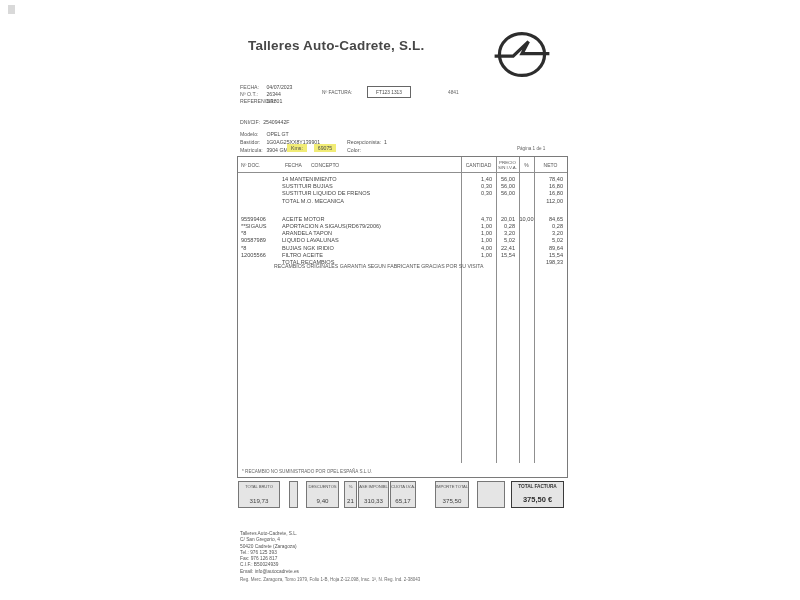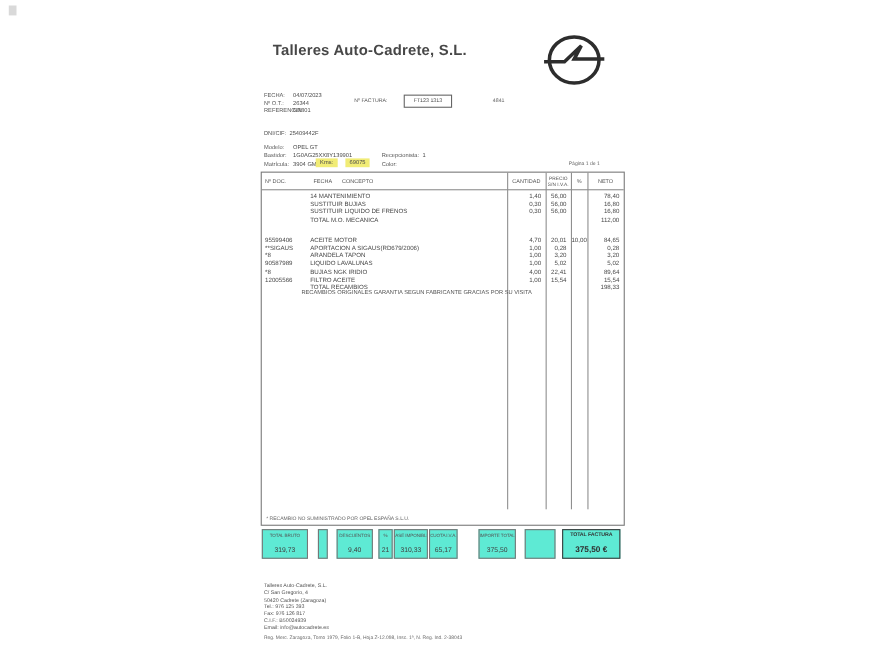--- a/index.html
+++ b/index.html
@@ -45,21 +45,21 @@
   .cell { white-space:nowrap; overflow:visible; }
   .c-doc { padding-left:3px; }
   .c-con { grid-column:2 / 4; }
   .c-qty, .c-pre, .c-net { text-align:right; padding-right:4px; }
   .c-pct { text-align:center; }
 
   .note { position:absolute; left:36px; top:106px; font-size:5.2px; color:#555; white-space:nowrap; }
   .footnote { position:absolute; left:4px; bottom:3px; font-size:4.6px; color:#666; white-space:nowrap; }
 
   
-  .tbox { position:absolute; top:481px; height:27px; border:1px solid #777; background:#5eead4;
+  .tbox { position:absolute; top:481px; height:27px; border:1px solid #777; background:#e5e5e5;
           display:flex; flex-direction:column; justify-content:space-between; align-items:center;
           padding:2px 1px 3px; overflow:hidden; }
   .tl { font-size:4.2px; color:#555; white-space:nowrap; letter-spacing:-.1px; }
   .tv { font-size:6.2px; color:#3f3f3f; white-space:nowrap; }
   .tbox.tf { border:1px solid #3a3a3a; }
   .tf .tl { font-weight:bold; font-size:4.8px; color:#333; }
   .tf .tv { font-weight:bold; font-size:7.5px; color:#2e2e2e; }
 
   .footer { position:absolute; left:240px; top:531px; font-size:4.8px; line-height:6.3px; color:#555; white-space:nowrap; }
   .registry { position:absolute; left:240px; top:577px; font-size:4.5px; color:#6a6a6a; white-space:nowrap; }

